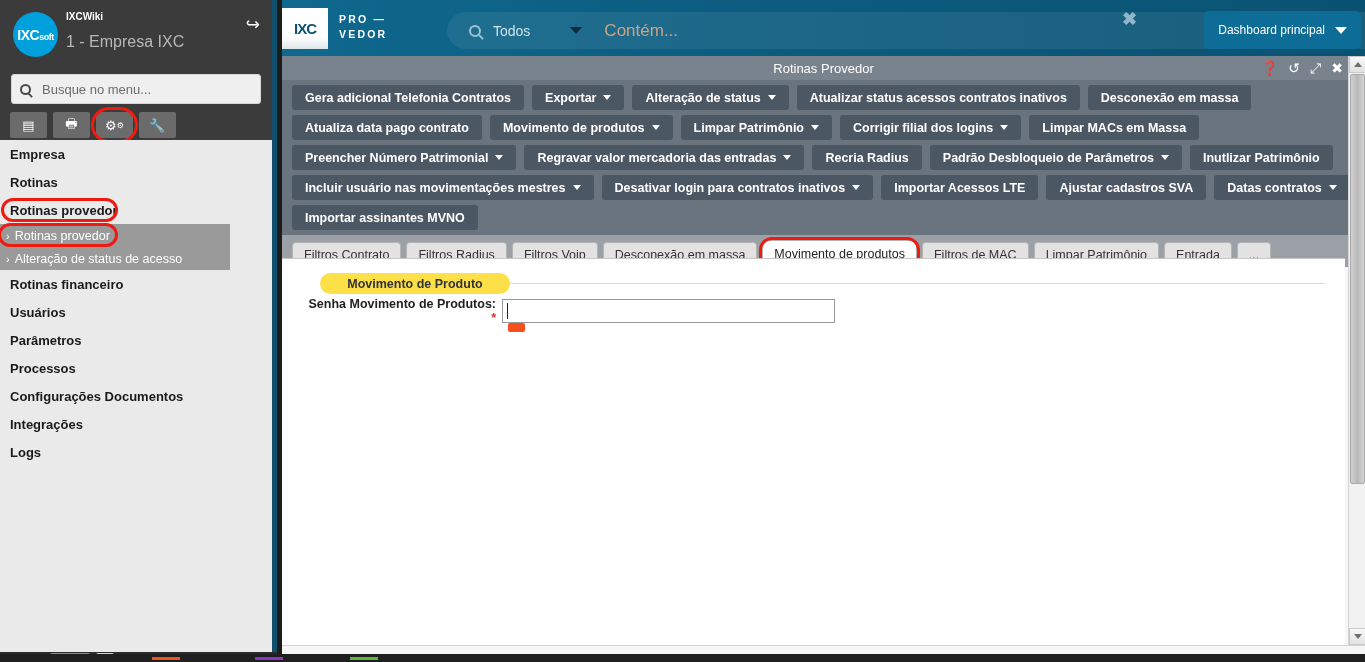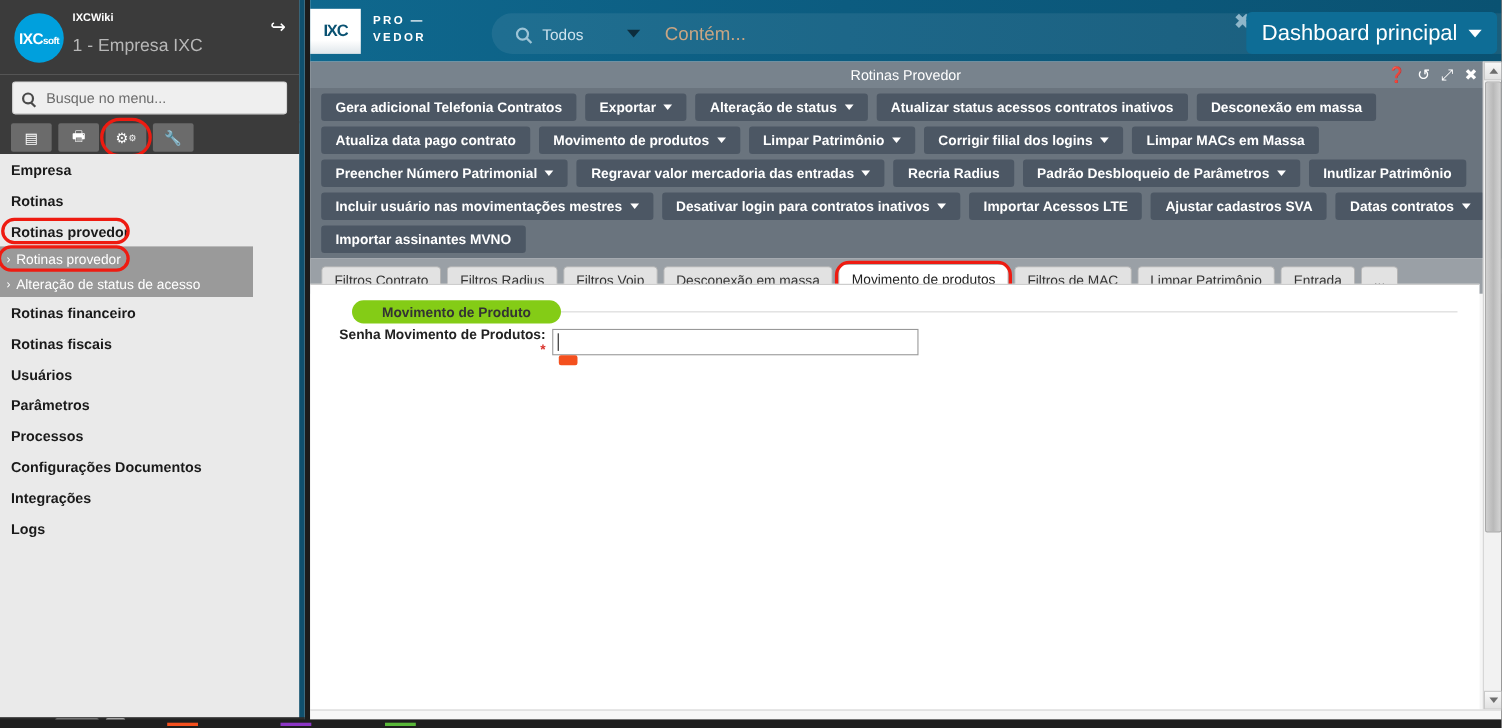--- a/index.html
+++ b/index.html
@@ -189,21 +189,21 @@
   #topsearch-input::placeholder { color: #c9a583; }
   #clear-x {
     position: absolute; left: 840px; top: 8px;
     color: #8fb6c9; font-size: 18px; font-weight: bold; cursor: pointer;
   }
   #dash-btn {
     position: absolute; right: 4px; top: 11px;
     height: 38px; padding: 0 14px;
     background: #0e6d96; border-radius: 5px;
     display: flex; align-items: center; gap: 10px;
-    color: #ffffff; font-size: 20px; cursor: pointer;
+    color: #ffffff; font-size: 12px; cursor: pointer;
   }
   .caret-down-w {
     width: 0; height: 0;
     border-left: 6px solid transparent; border-right: 6px solid transparent;
     border-top: 7px solid #ffffff;
   }
 
   
   #winbar {
     position: relative;
@@ -273,21 +273,21 @@
 
   
   #content {
     background: #ffffff;
     position: absolute; left: 0; right: 20px; top: 258px; bottom: 17px;
     border-top: 1px solid #c8c8c8;
   }
   .fieldset-wrap { position: relative; margin: 14px 20px 0 20px; }
   .legend-pill {
     display: inline-flex; align-items: center; justify-content: center;
-    background: #84cc16;
+    background: #fde047;
     border-radius: 13px;
     height: 21px; min-width: 190px;
     padding: 0 18px;
     font-size: 12.5px; font-weight: bold; color: #333333;
     position: relative; z-index: 2;
     margin-left: 18px;
   }
   .legend-rule {
     position: absolute; left: 18px; right: 0; top: 10px;
     border-top: 1px solid #d8d8d8;
@@ -432,23 +432,20 @@
           <span class="menu-ring"></span>
         </div>
         <div class="submenu-item">
           <span class="chev">›</span>
           <span>Alteração de status de acesso</span>
         </div>
       </div>
 
       <div class="menu-item">
         <span>Rotinas financeiro</span>
-      </div>
-      <div class="menu-item">
-        <span>Rotinas fiscais</span>
       </div>
       <div class="menu-item">
         <span>Usuários</span>
       </div>
       <div class="menu-item">
         <span>Parâmetros</span>
       </div>
       <div class="menu-item">
         <span>Processos</span>
       </div>

